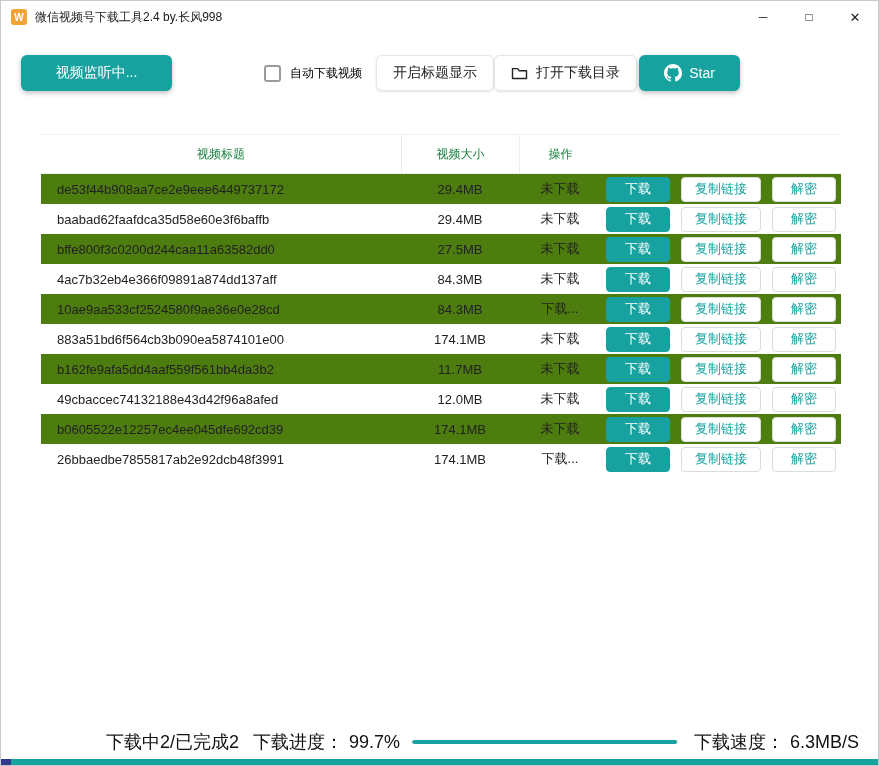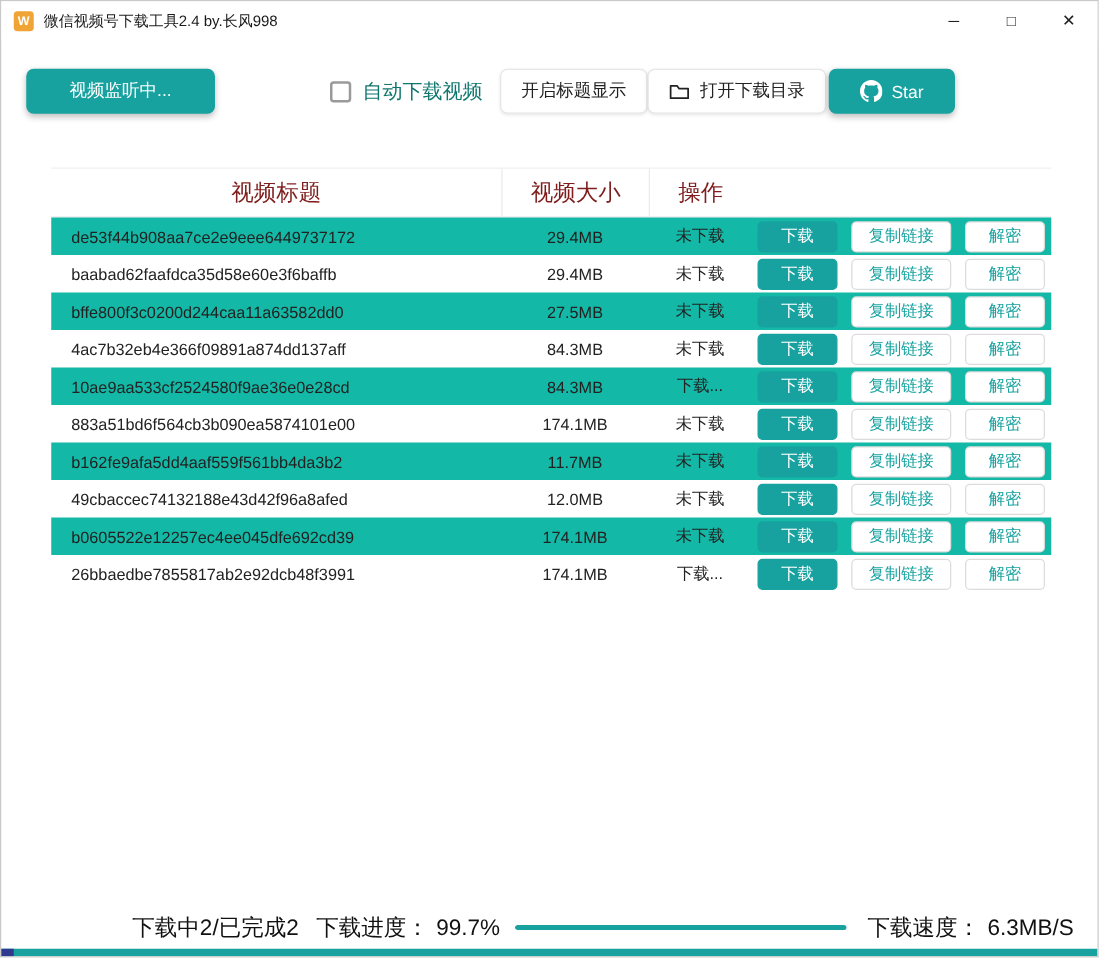--- a/index.html
+++ b/index.html
@@ -69,50 +69,50 @@
     padding:12px 16px;
   }
   .monitor-btn{width:151px;margin-right:92px;}
   .checkbox-group{display:flex;align-items:center;gap:9px;margin-right:14px;}
   .checkbox{
     width:17px;height:17px;
     border:2px solid #9a9a9a;
     border-radius:3px;
     background:#fff;
   }
-  .checkbox-label{font-size:16px;color:#0f766e;font-family:Liberation Serif, serif;}
+  .checkbox-label{font-size:12px;color:#000000;font-family:Liberation Serif, serif;}
   .folder-icon{margin-right:8px;display:flex;}
   .star-btn{width:101px;margin-left:2px;gap:7px;}
   .gh-icon{display:flex;}
   
   .table{
     margin:43px 39px 0 40px;
     width:800px;
   }
   .thead{
     display:grid;
     grid-template-columns:360px 118px 82px 1fr;
     height:40px;
     align-items:stretch;
     border-top:1px solid #f0f0f0;
     border-bottom:1px solid #ececec;
   }
   .thead .cell{
     display:flex;align-items:center;justify-content:center;
-    font-size:18px;color:#7f1d1d;
+    font-size:12px;color:#15803d;
   }
   .thead .cell + .cell{border-left:1px solid #ececec;}
   .row{
     display:grid;
     grid-template-columns:360px 118px 82px 1fr;
     height:30px;
     align-items:center;
     font-size:13px;color:#222;
   }
-  .row.alt{background:#14b8a6;}
+  .row.alt{background:#4d7c0f;}
   .cell-title{padding-left:16px;overflow:hidden;white-space:nowrap;}
   .cell-size,.cell-status{text-align:center;}
   .cell-ops{
     display:flex;align-items:center;justify-content:center;
     gap:11px;
   }
   .op-btn{
     height:25px;
     border-radius:4px;
     font-size:13px;

